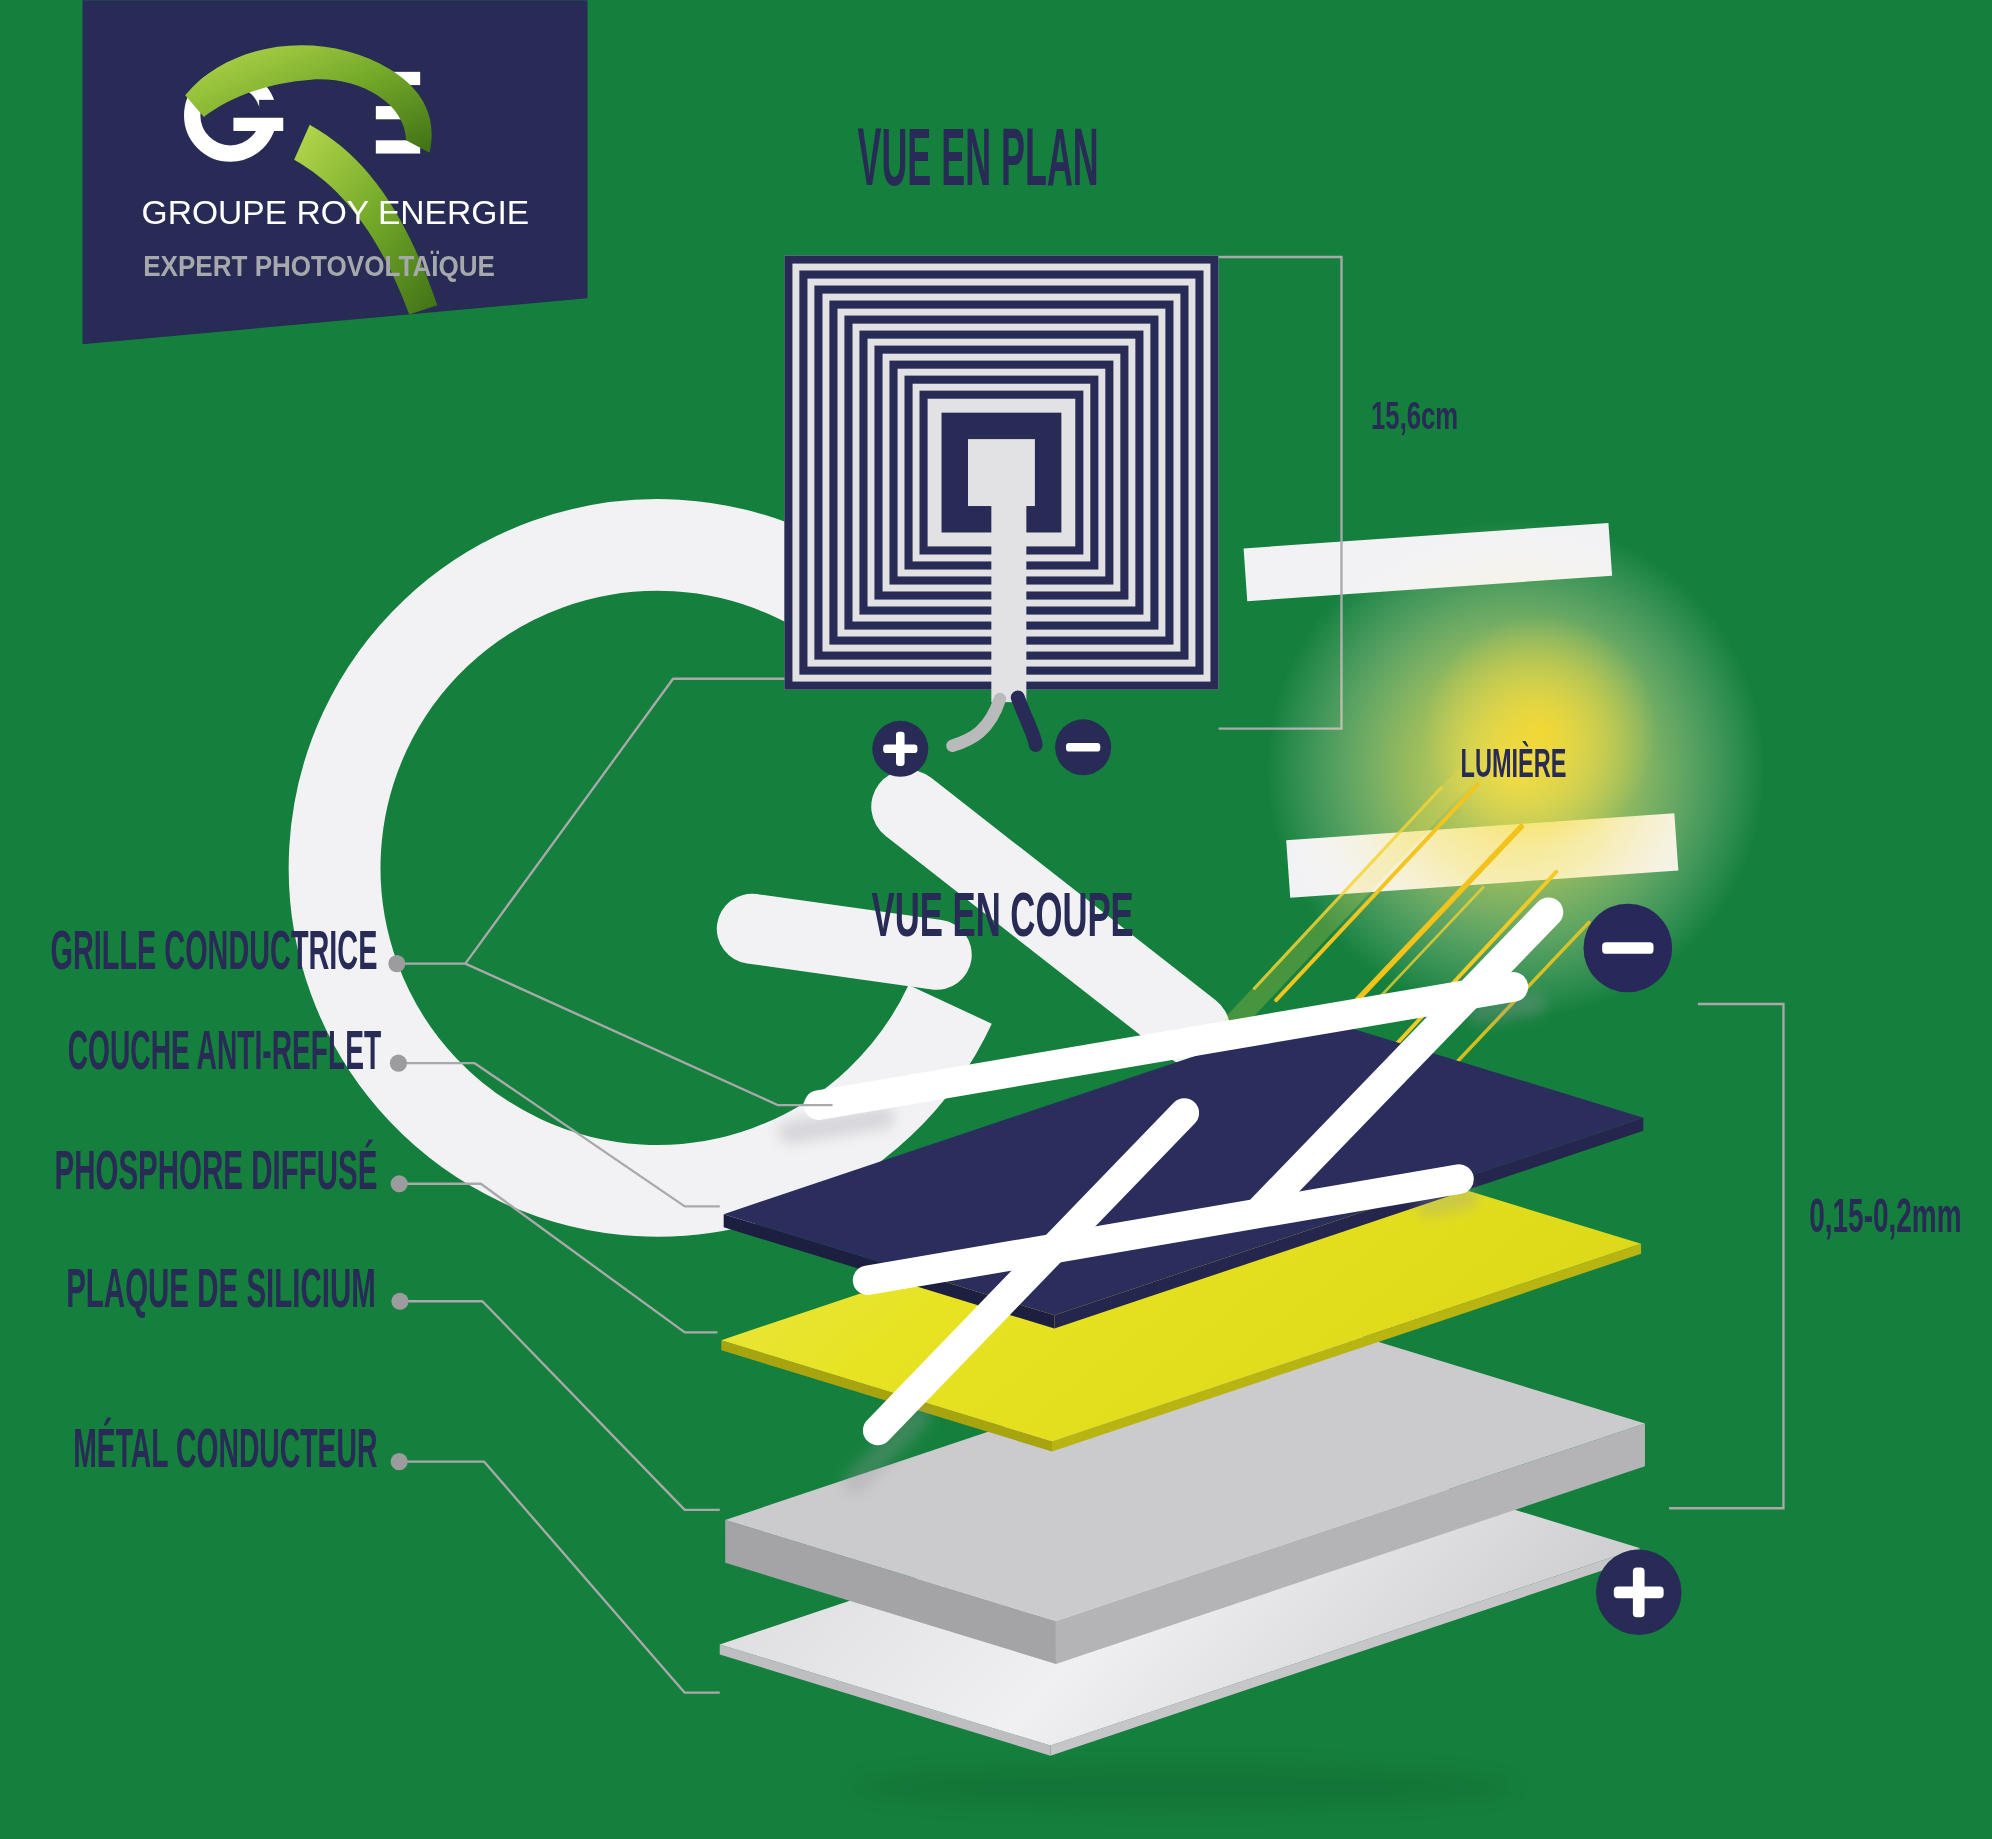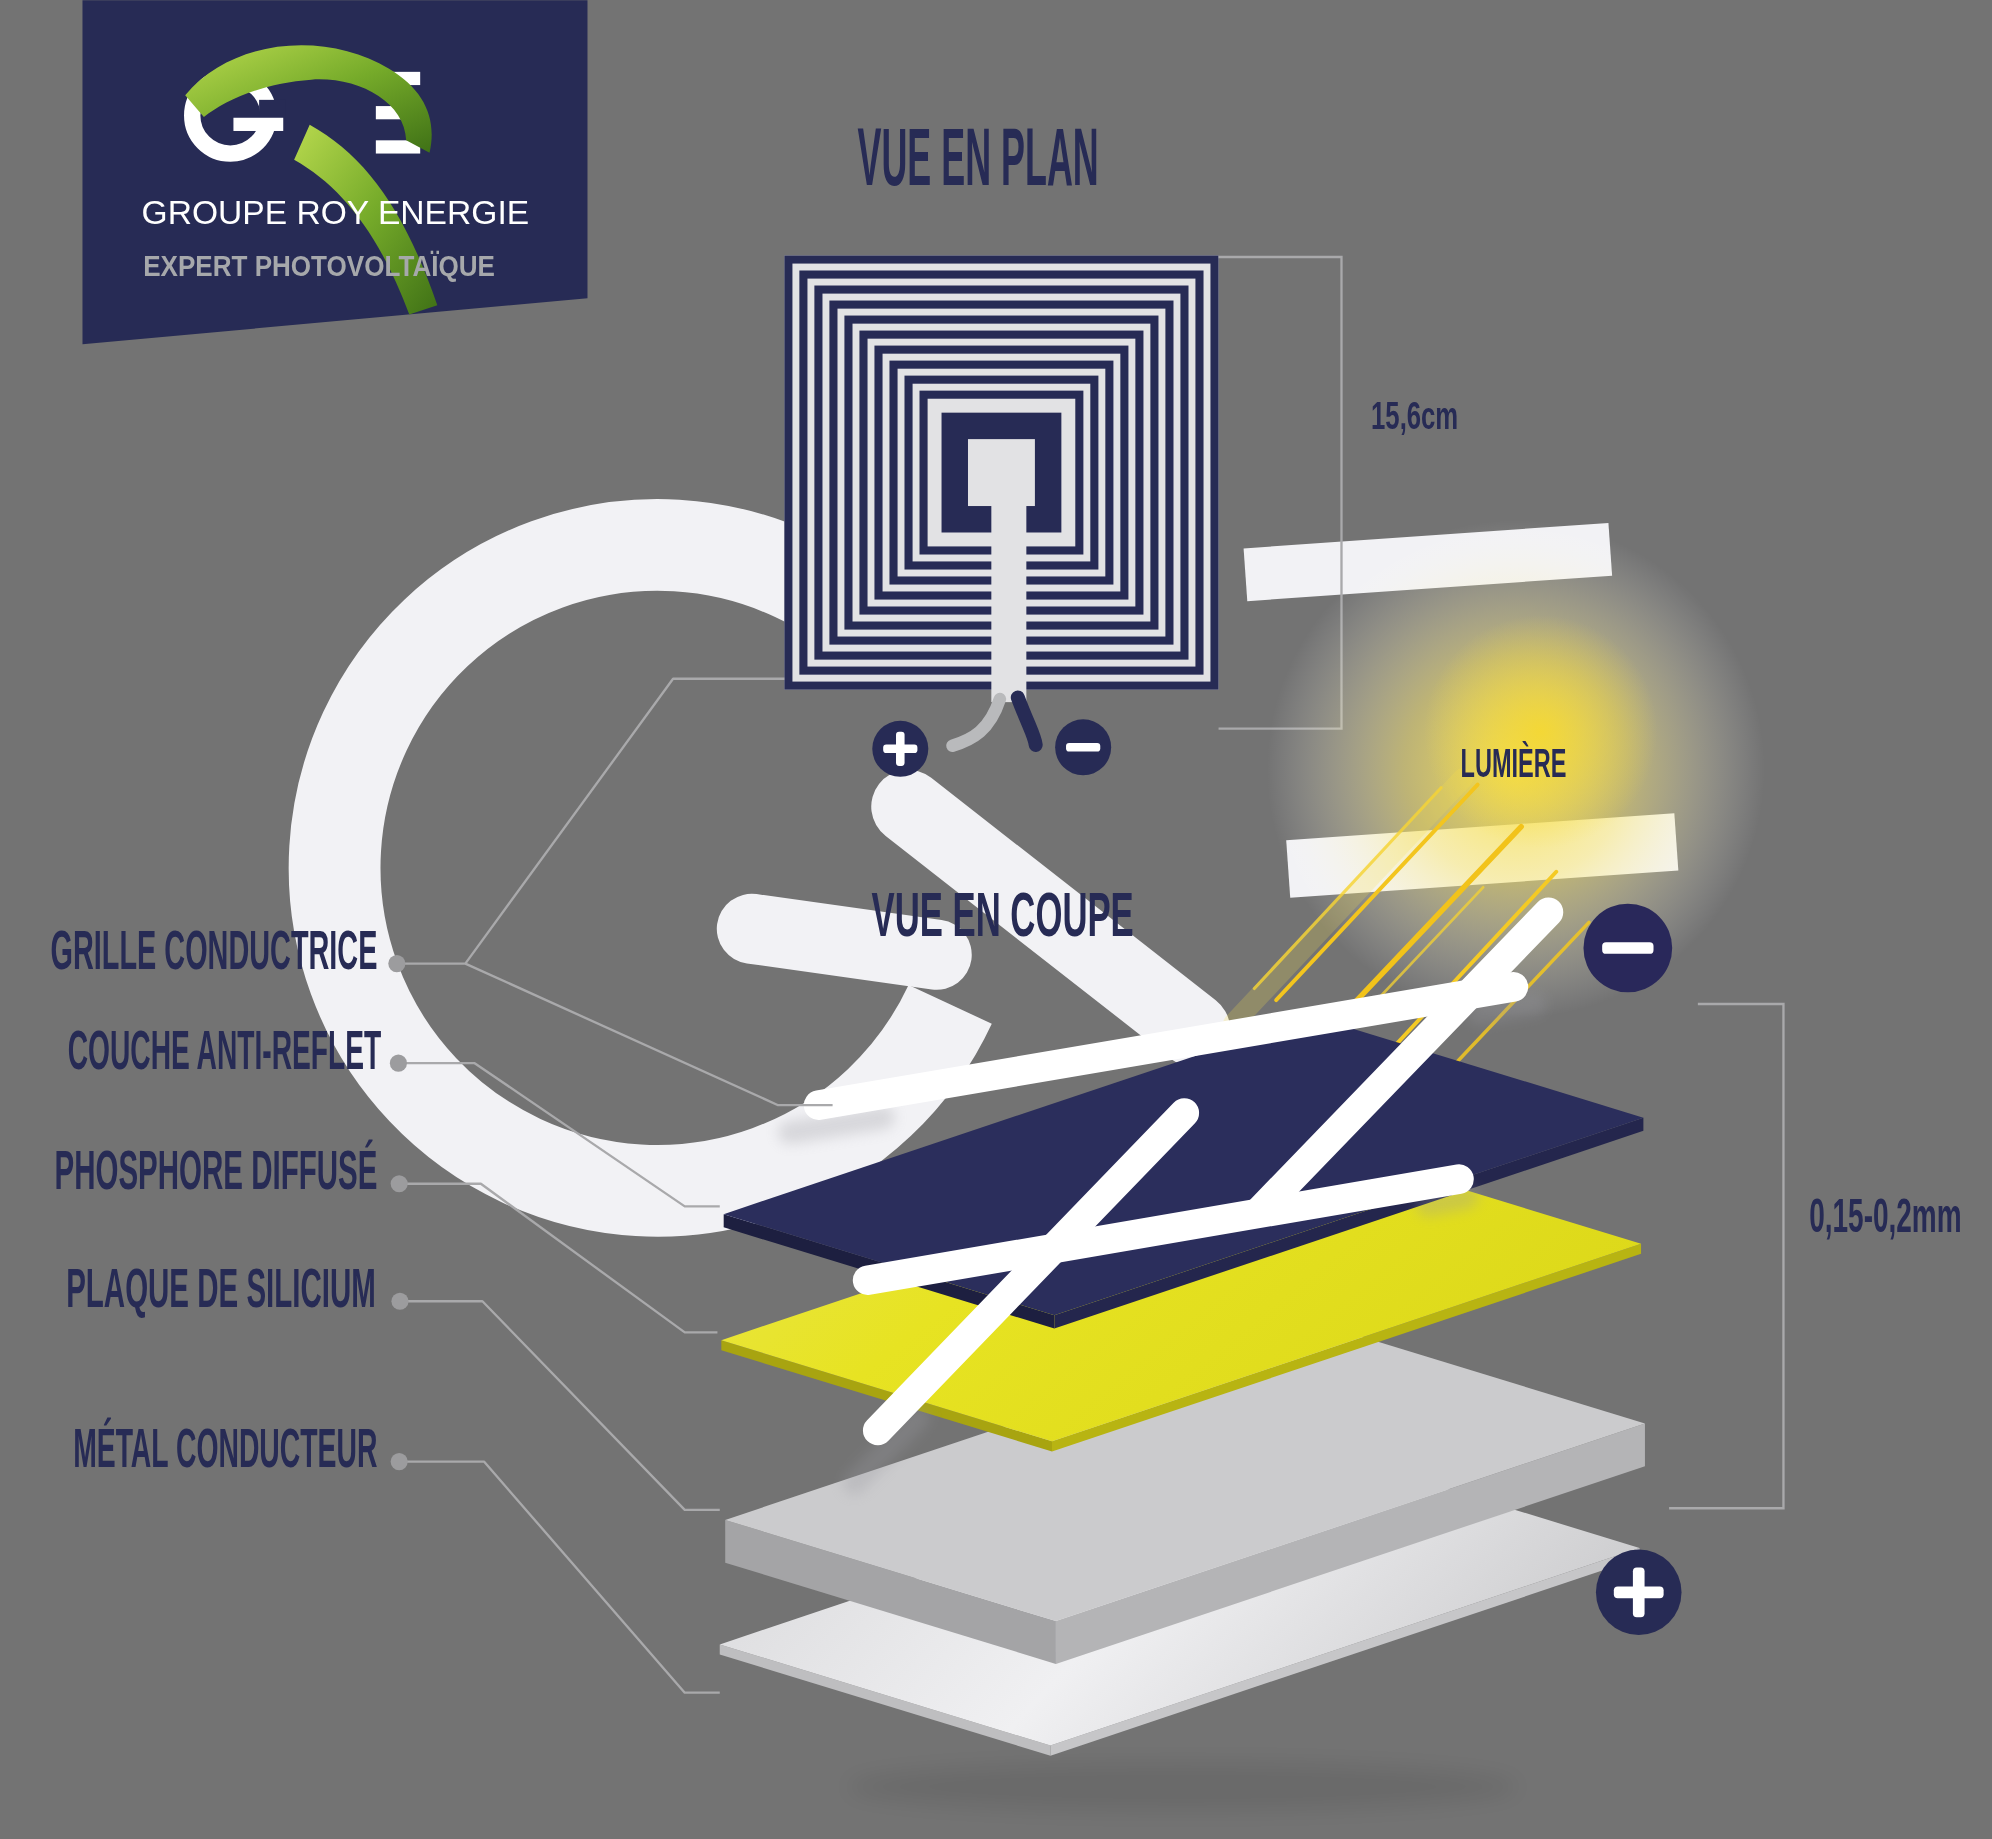--- a/index.html
+++ b/index.html
@@ -1,20 +1,20 @@
 <!DOCTYPE html>
 <html style="font-size:12.5px"><head>
 <meta charset="utf-8">
 <style>
   html,body{margin:0;padding:0;background:#ffffff;}
   .stage{
     position:relative;
     width:1992px;
     height:1840px;
-    background:#737373;
+    background:#15803d;
     overflow:hidden;
     font-family:"Liberation Sans", sans-serif;
   }
   svg text{ font-family:"Liberation Sans", sans-serif; }
 </style>
 </head>
 <body>
 
 <div class="stage">
 <svg width="1992" height="1840" viewBox="0 0 2560 2364" xmlns="http://www.w3.org/2000/svg">

